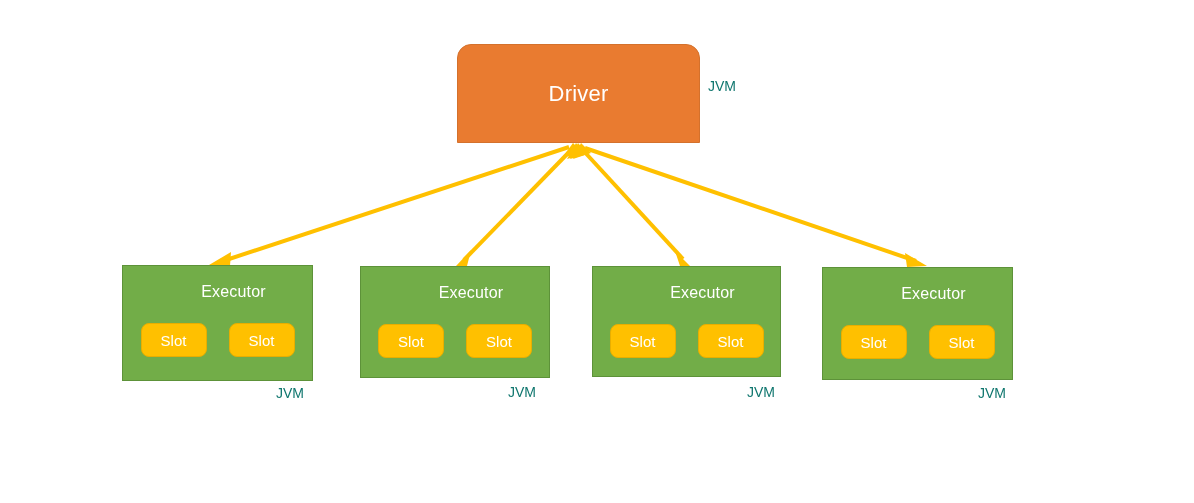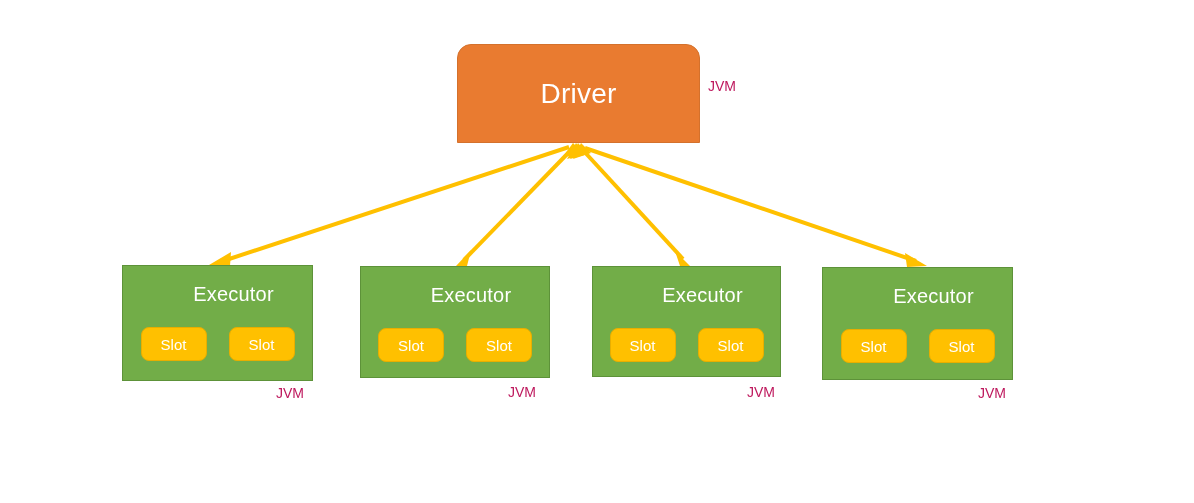--- a/index.html
+++ b/index.html
@@ -40,39 +40,39 @@
     border-top-right-radius: 14px;
     border-bottom-left-radius: 0;
     border-bottom-right-radius: 0;
     box-sizing: border-box;
     display: flex;
     align-items: center;
     justify-content: center;
   }
   .driver-label {
     color: #ffffff;
-    font-size: 28px;
+    font-size: 22px;
     line-height: 1;
     letter-spacing: 0.2px;
     text-align: center;
   }
 
   
   .executor-box {
     position: absolute;
     background: #72ad48;
     border: 1px solid #5d9239;
     box-sizing: border-box;
     display: flex;
     flex-direction: column;
     align-items: center;
   }
   .executor-label {
     color: #ffffff;
-    font-size: 20px;
+    font-size: 16px;
     line-height: 1;
     margin-top: 18px;
     letter-spacing: 0.2px;
     margin-left: 32px;
   }
   .slot-row {
     display: flex;
     flex-direction: row;
     justify-content: center;
     gap: 22px;
@@ -91,21 +91,21 @@
   }
   .slot-label {
     color: #ffffff;
     font-size: 15px;
     line-height: 1;
   }
 
   
   .jvm-label {
     position: absolute;
-    color: #be185d;
+    color: #0f766e;
     font-size: 14px;
     line-height: 1;
     white-space: nowrap;
   }
 </style>
 </head>
 <body>
 
 <div id="canvas">
 

